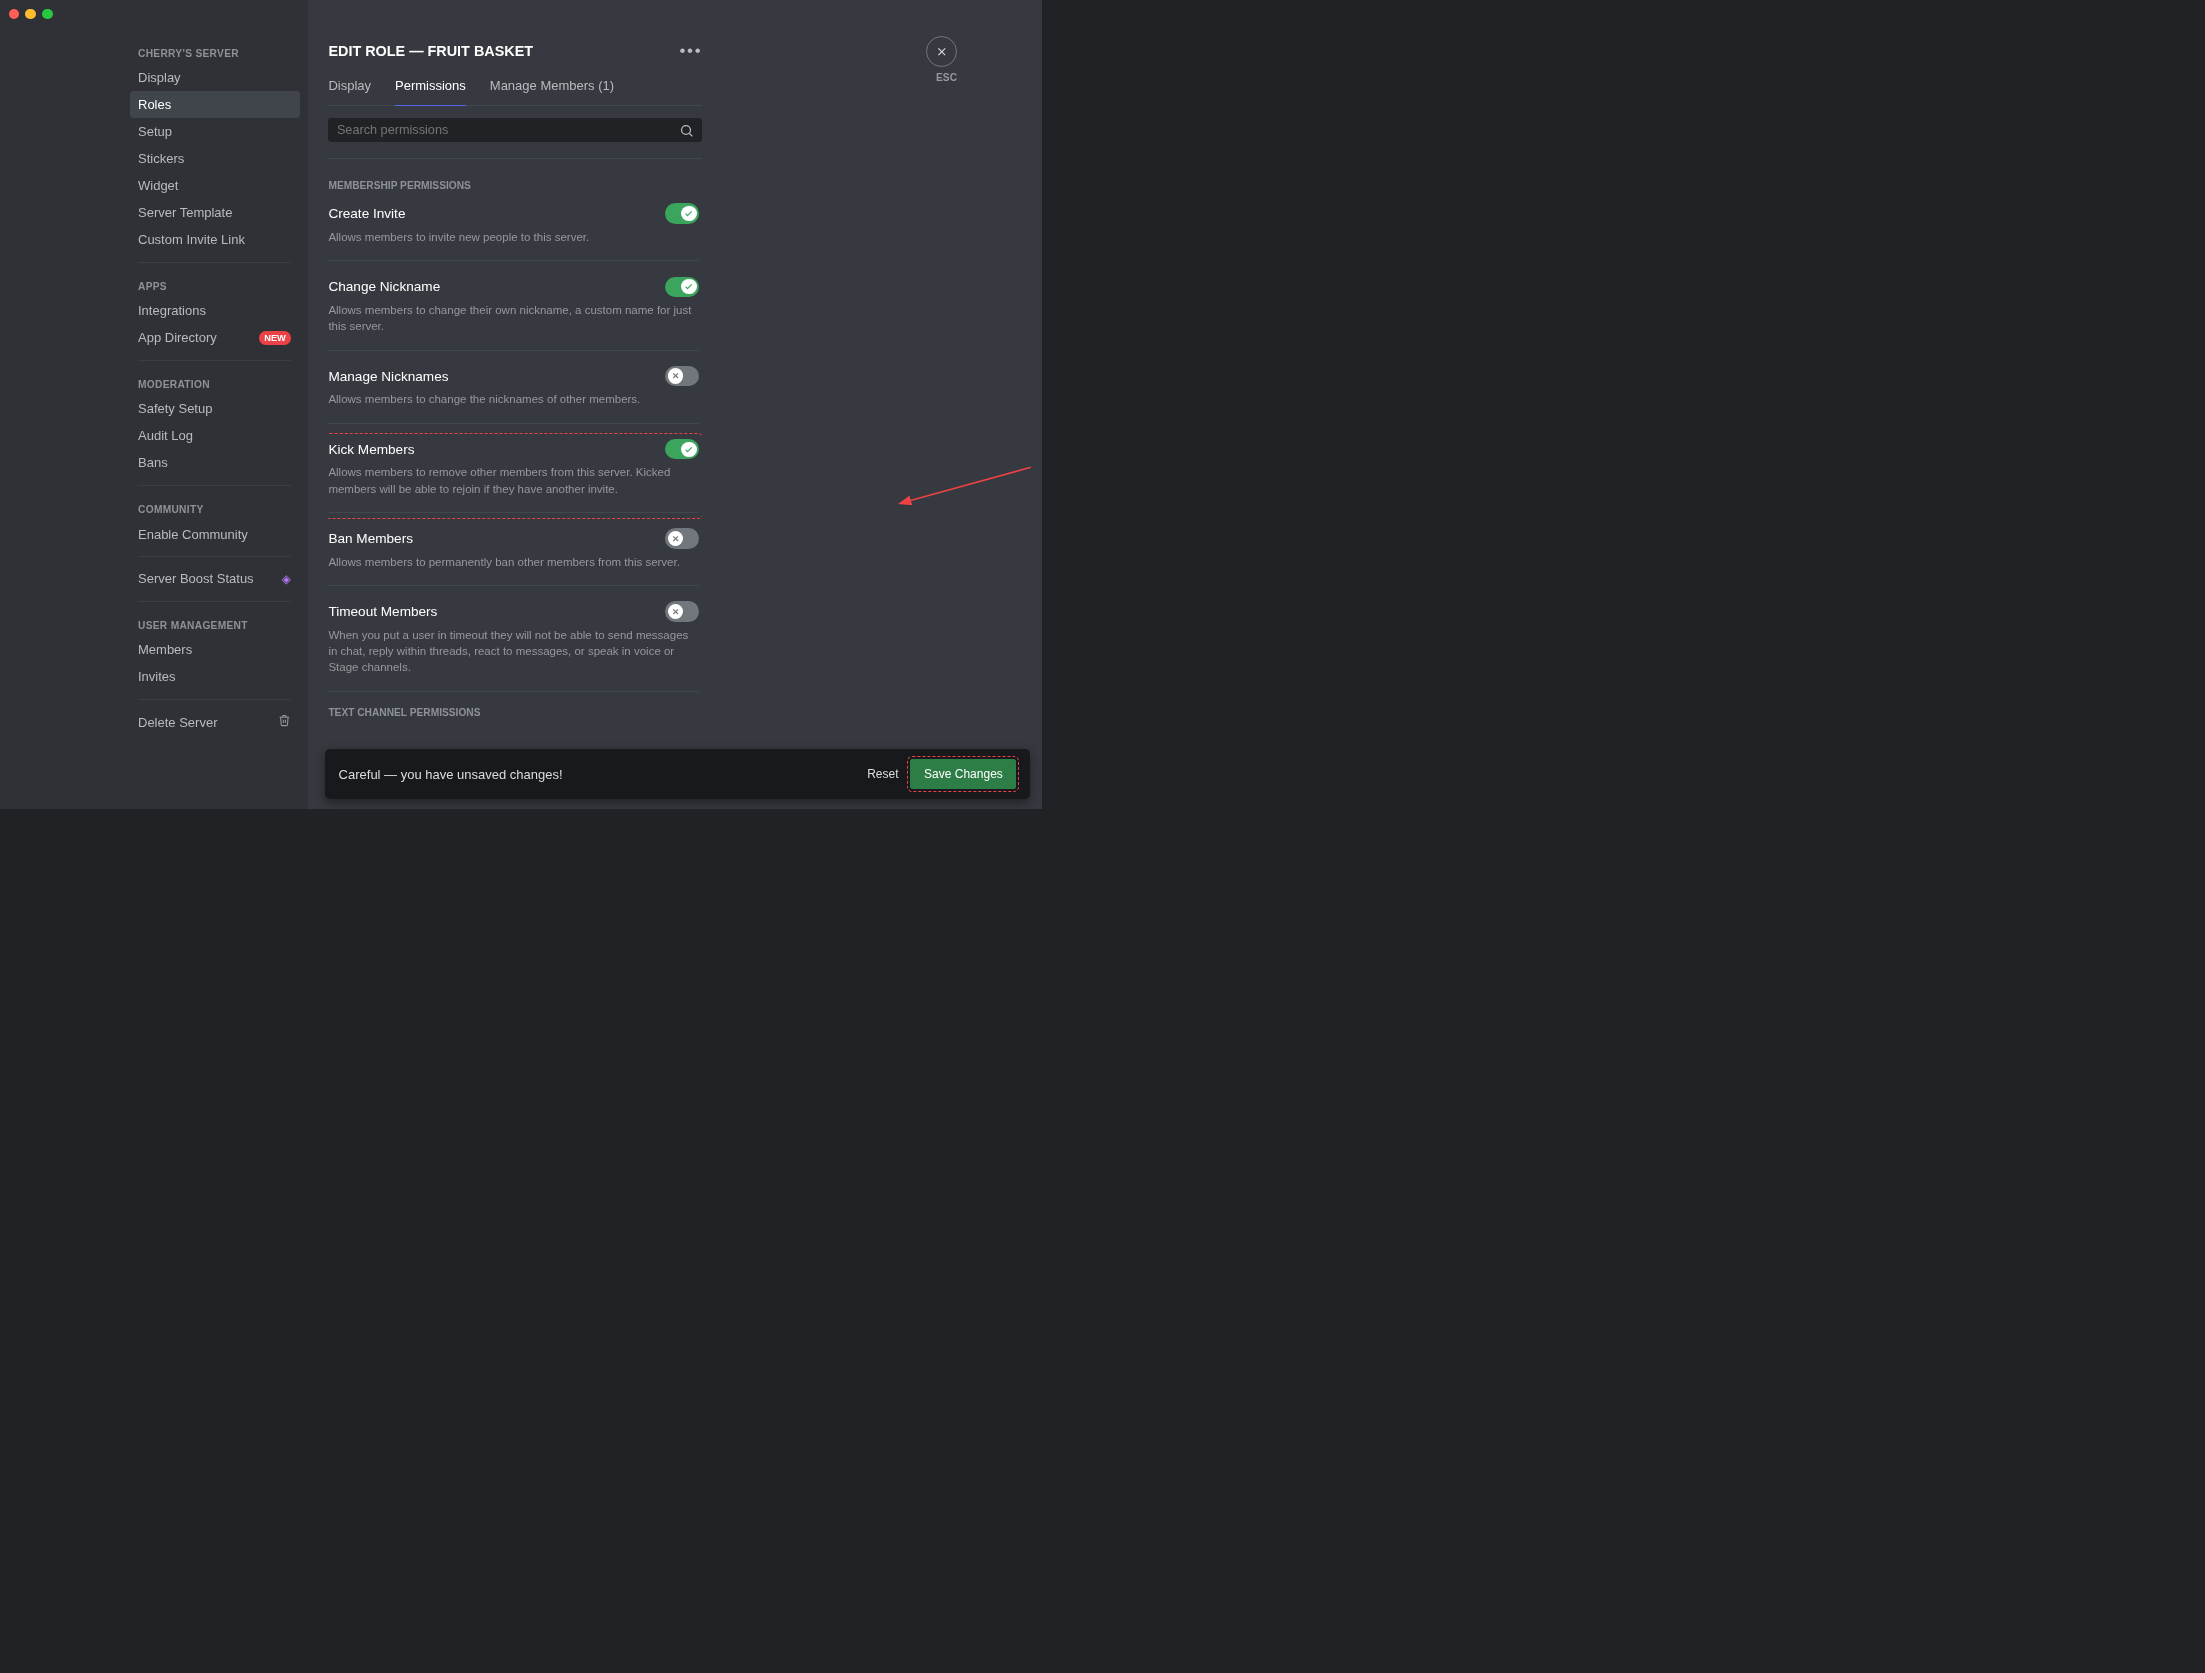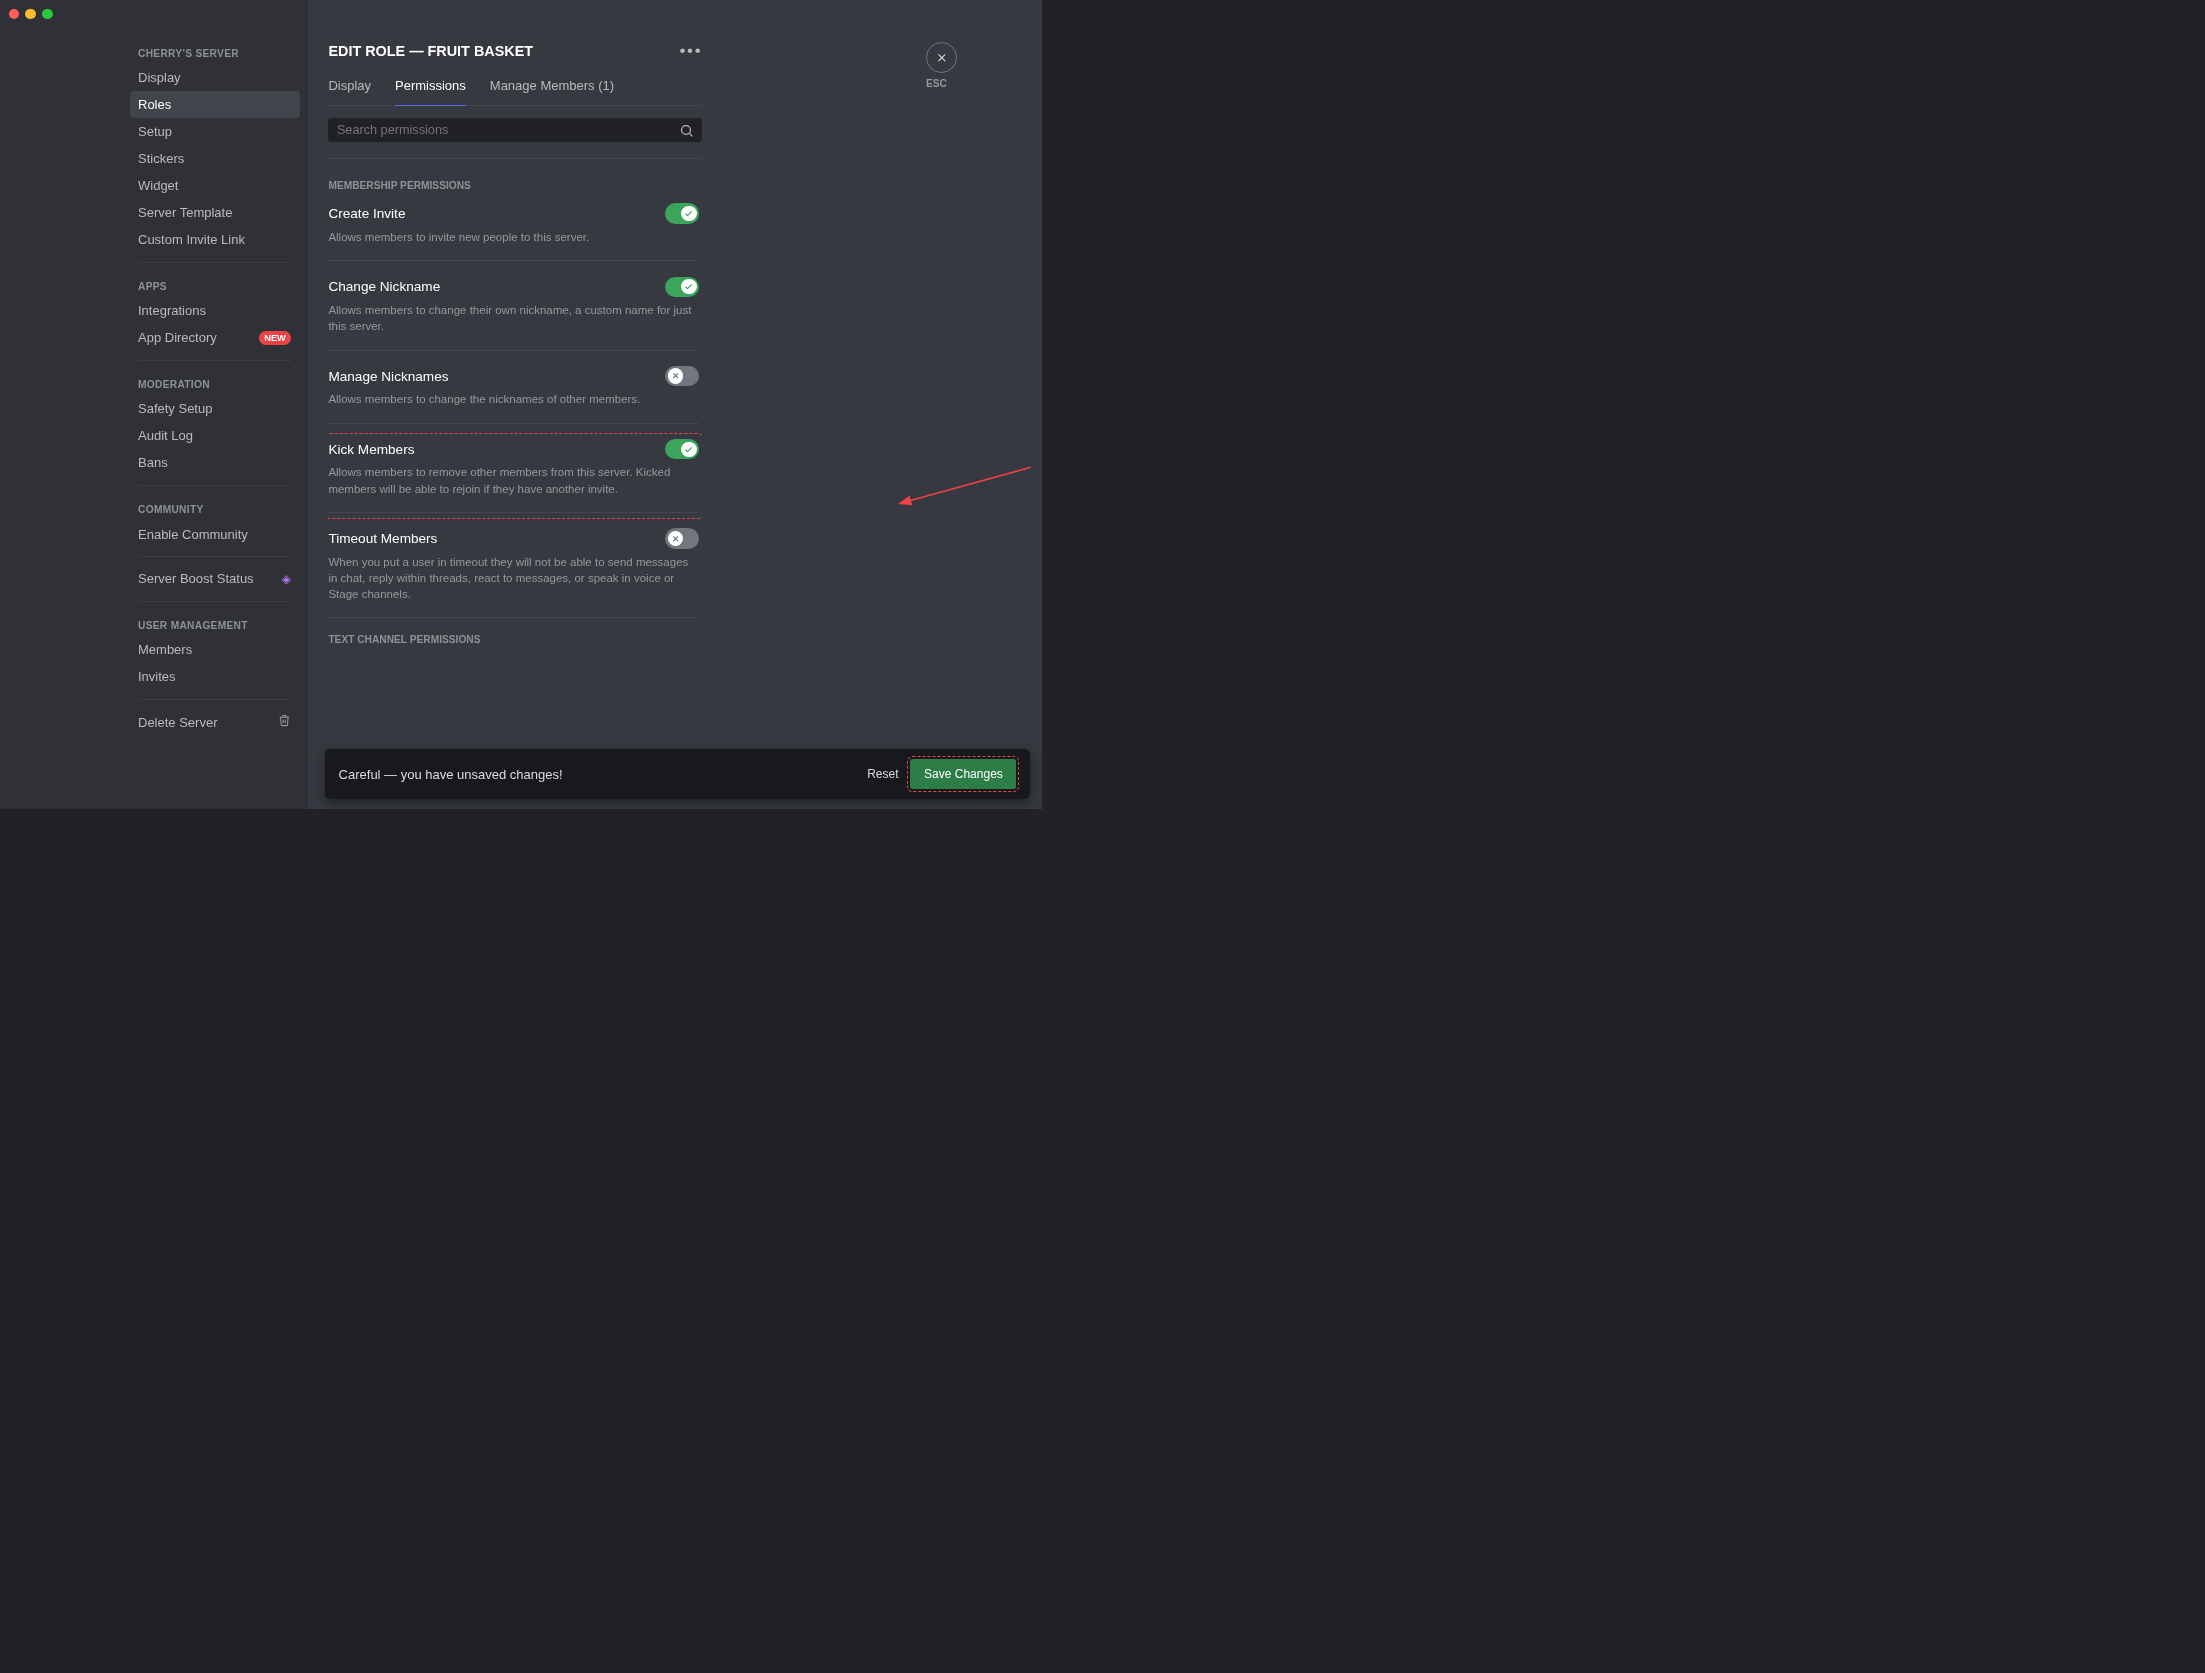--- a/index.html
+++ b/index.html
@@ -165,21 +165,21 @@
     background: #fff; top: 2.5px;
     display: flex; align-items: center; justify-content: center;
   }
   .toggle.on .knob { right: 2.5px; }
   .toggle.off .knob { left: 2.5px; }
   .toggle.on .knob svg { stroke: #3ba55d; }
   .toggle.off .knob svg { stroke: #72767d; }
 
   
   .close-area {
-    position: absolute; top: 42px; right: 85px; text-align: left;
+    position: absolute; top: 36px; right: 85px; text-align: right;
     color: #b9bbbe;
   }
   .close-circle {
     width: 31px; height: 31px; border: 1.7px solid #72767d; border-radius: 50%;
     display: flex; align-items: center; justify-content: center; margin: 0 auto 5.1px;
     cursor: pointer;
   }
   .close-circle svg { stroke: #dcddde; }
   .esc-label { font-size: 10.2px; font-weight: 600; color: #96989d; }
 
@@ -383,20 +383,34 @@
               <div class="knob">
                   <svg width="9.3" height="9.3" viewBox="0 0 24 24" fill="none" stroke-width="3">
                     <polyline points="20 6 9 17 4 12"></polyline>
                   </svg>
                 </div>
             </div>
           </div>
           <div class="perm-desc">Allows members to remove other members from this server. Kicked members will be able to rejoin if they have another invite.</div>
         </div>
 
+        <div class="perm">
+          <div class="perm-row">
+            <div class="perm-title">Ban Members</div>
+            <div class="toggle off">
+              <div class="knob">
+                  <svg width="9.3" height="9.3" viewBox="0 0 24 24" fill="none" stroke-width="3">
+                    <line x1="18" y1="6" x2="6" y2="18"></line>
+                    <line x1="6" y1="6" x2="18" y2="18"></line>
+                  </svg>
+                </div>
+            </div>
+          </div>
+          <div class="perm-desc">Allows members to permanently ban other members from this server.</div>
+        </div>
 
         <div class="perm">
           <div class="perm-row">
             <div class="perm-title">Timeout Members</div>
             <div class="toggle off">
               <div class="knob">
                   <svg width="9.3" height="9.3" viewBox="0 0 24 24" fill="none" stroke-width="3">
                     <line x1="18" y1="6" x2="6" y2="18"></line>
                     <line x1="6" y1="6" x2="18" y2="18"></line>
                   </svg>

